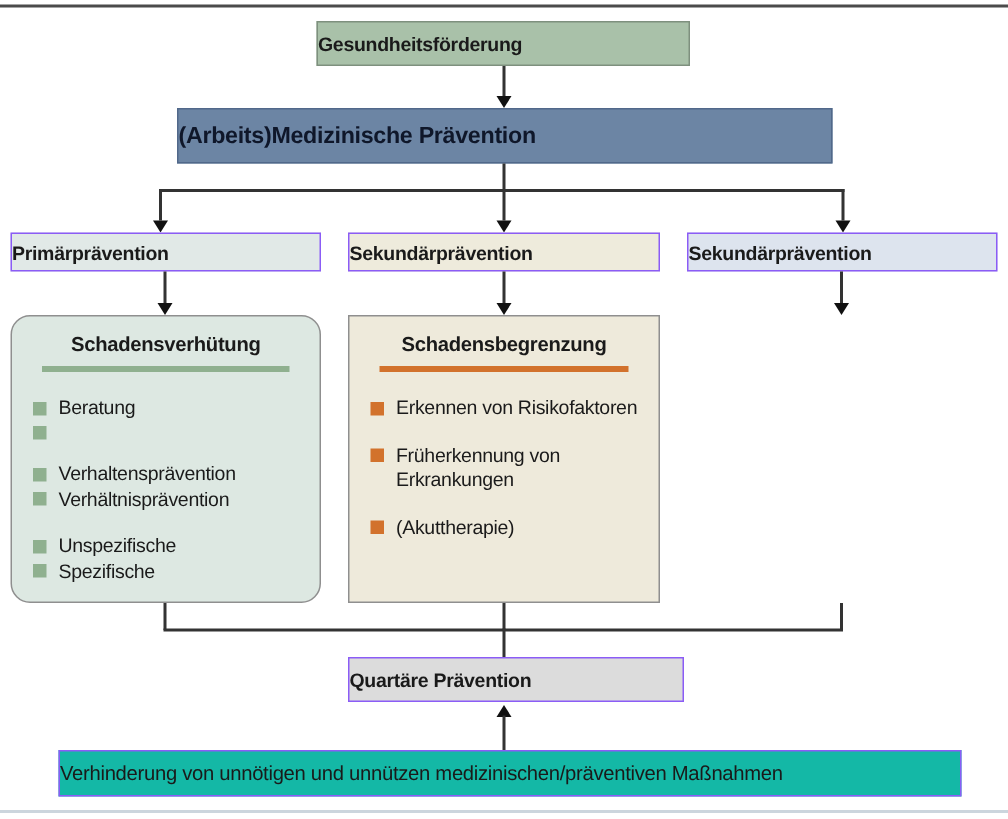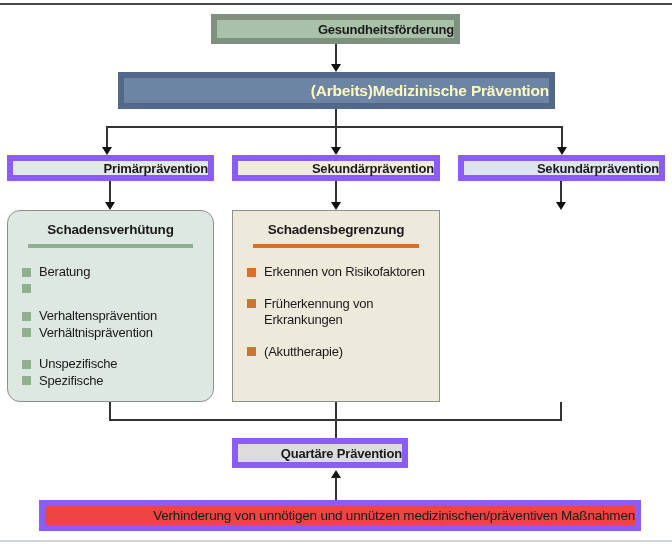--- a/index.html
+++ b/index.html
@@ -6,44 +6,44 @@
   .stage{
     position:relative;width:672px;height:546px;background:#ffffff;
     font-family:"Liberation Sans","DejaVu Sans",sans-serif;
     color:#1a1a1a;overflow:hidden;letter-spacing:-0.2px;
   }
   .abs{position:absolute;box-sizing:border-box;}
   .rule-top{left:0;top:3px;width:672px;height:2px;background:#4b4b4b;}
   .rule-bottom{left:0;top:540px;width:672px;height:2px;background:#ccd5dd;}
 
   .node{
-    display:flex;align-items:center;justify-content:flex-end;text-align:center;
-    border:6px solid #8b5cf6;font-weight:bold;font-size:13px;
+    display:flex;align-items:center;justify-content:flex-start;text-align:center;
+    border:1px solid #8b5cf6;font-weight:bold;font-size:13px;
   }
   .box-top{left:211px;top:14px;width:249px;height:30px;background:#a9c1a9;border-color:#7e907e;}
   .box-main{left:118px;top:72px;width:437px;height:37px;background:#6c85a4;border-color:#51688a;
-            color:#fef9c3;font-size:15.5px;padding-left:36px;}
+            color:#0f172a;font-size:15.5px;}
   .hdr{top:155px;height:26px;}
   .hdr-0{left:7px;width:207px;background:#e1e9e7;}
   .hdr-1{left:232px;width:208px;background:#eeebdc;}
   .hdr-2{left:458px;width:207px;background:#dde4ee;}
 
   .body{top:210px;height:192px;border:1px solid #8f8f8f;}
   .body-0{left:7px;width:207px;background:#dde8e2;border-radius:13px;}
   .body-1{left:232px;width:208px;background:#eeeadb;}
   .body-2{left:458px;width:207px;background:#dbe2ed;}
   .body .title{margin-top:11px;text-align:center;font-weight:bold;font-size:13.5px;}
   .body .accent{height:4px;margin:7px 20px 0 20px;}
   .body .list{padding:16px 10px 0 14px;}
   .group{margin-bottom:15px;}
   .item{display:flex;gap:8px;font-size:13px;line-height:16.5px;}
   .bullet{flex:none;width:9px;height:9px;margin-top:3.5px;}
 
-  .box-quart{left:232px;top:438px;width:176px;height:30px;background:#dcdcdc;}
-  .box-bottom{left:39px;top:500px;width:602px;height:31px;background:#ef4444;font-weight:normal;font-size:13.5px;}
+  .box-quart{left:232px;top:438px;width:224px;height:30px;background:#dcdcdc;}
+  .box-bottom{left:39px;top:500px;width:602px;height:31px;background:#14b8a6;font-weight:normal;font-size:13.5px;}
 
   
   .vline{width:2px;background:#333;}
   .hline{height:2px;background:#333;}
   .ah-down{width:0;height:0;border-left:5px solid transparent;border-right:5px solid transparent;border-top:8px solid #111;}
   .ah-up{width:0;height:0;border-left:5px solid transparent;border-right:5px solid transparent;border-bottom:8px solid #111;}
 </style>
 </head>
 <body>
 

